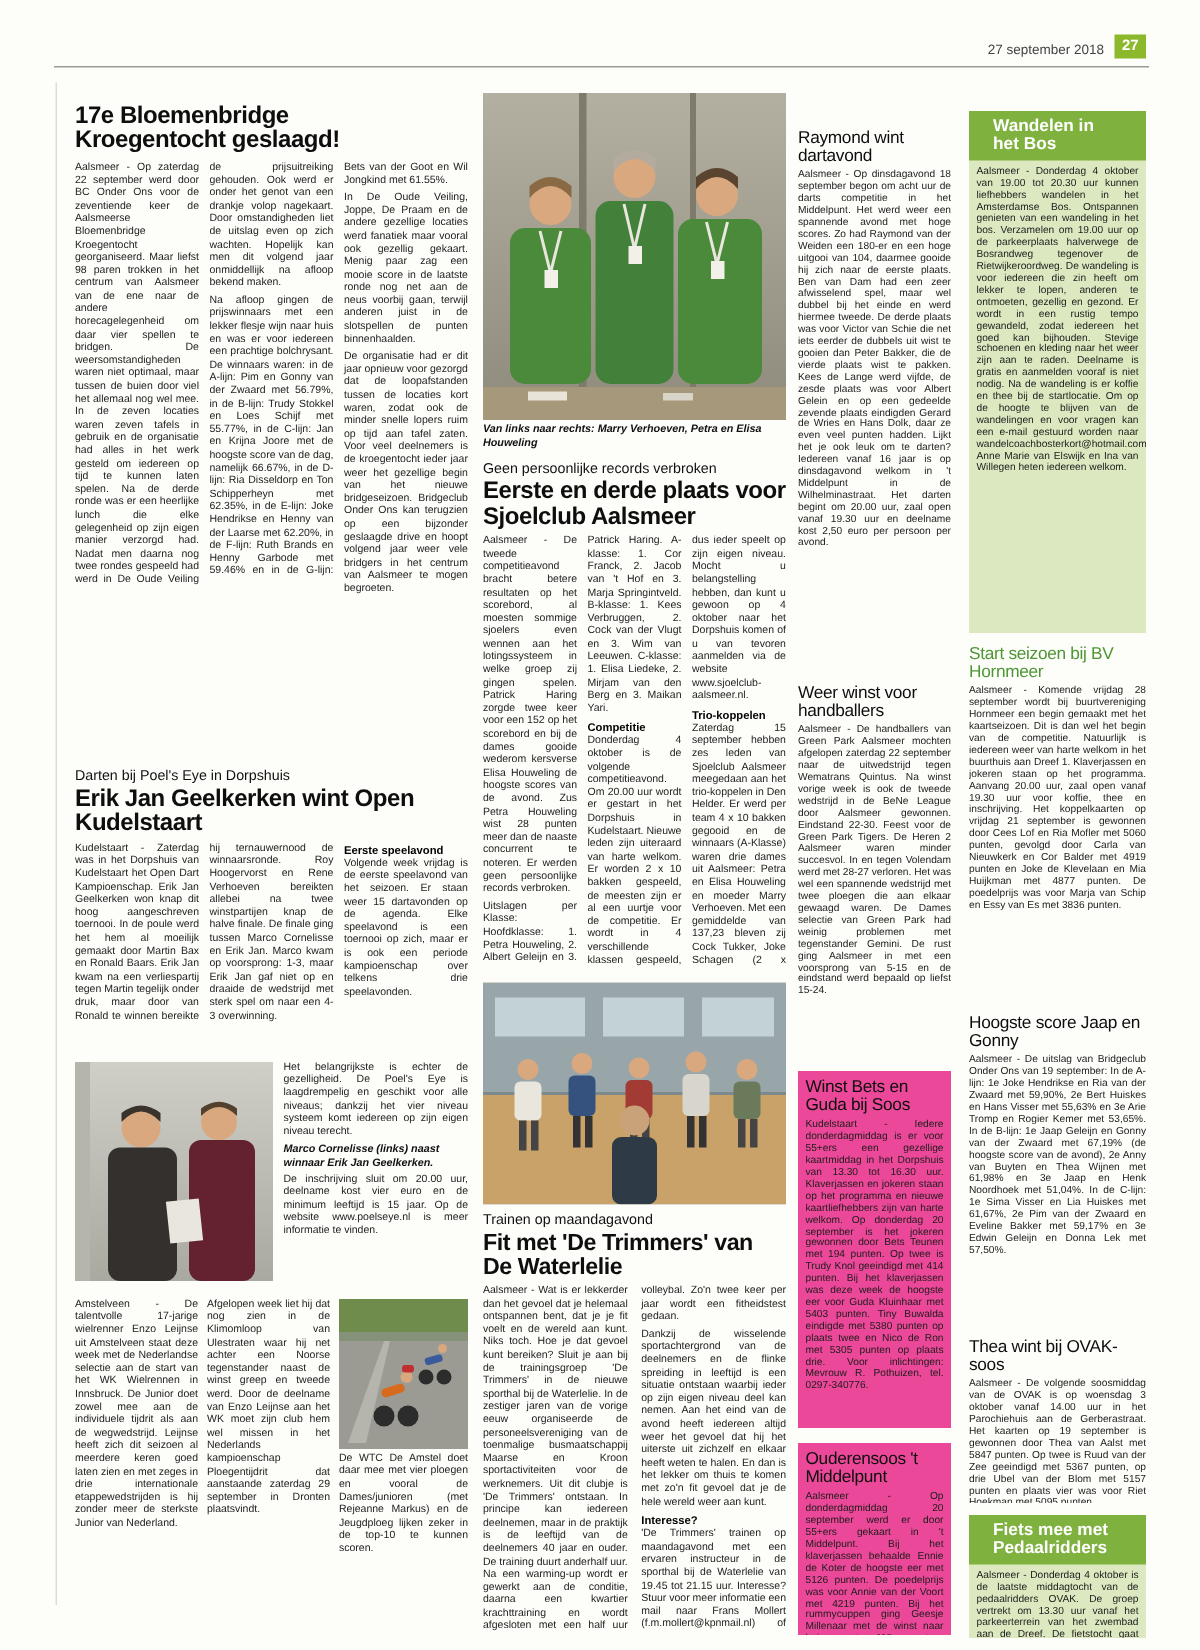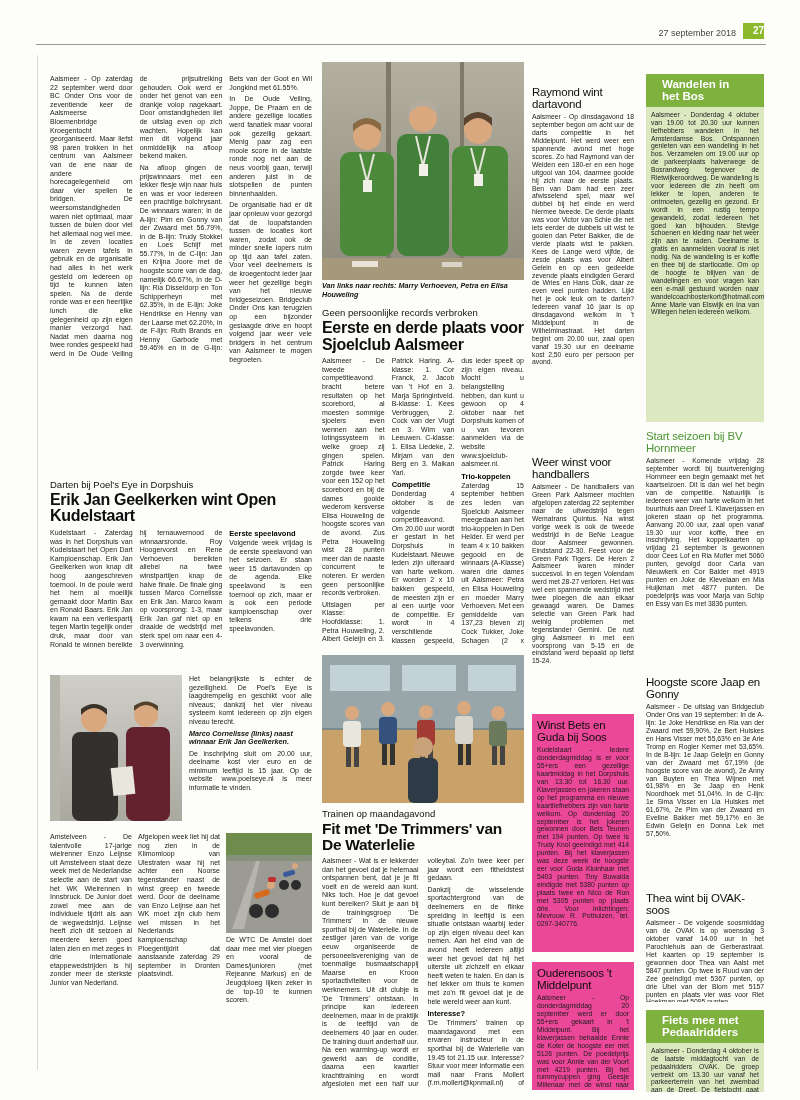--- a/index.html
+++ b/index.html
@@ -3,21 +3,21 @@
 <meta charset="utf-8">
 <style>
   *{margin:0;padding:0;box-sizing:border-box}
   html,body{width:800px;height:1100px}
   body{background:#e9e9e5;font-family:"Liberation Sans",sans-serif;position:relative}
   .page{position:absolute;inset:0;background:#fdfdfa;overflow:hidden}
   .scanline{position:absolute;left:37px;top:55px;bottom:30px;width:1px;background:#ddddd8}
 
   .date{position:absolute;top:28px;right:64px;font-size:9px;color:#444}
   .pagenum{position:absolute;top:23px;right:36px;width:21px;height:16px;background:#8cb82b;color:#fff;
-           font-size:10px;font-weight:bold;text-align:right;line-height:16px}
+           font-size:10px;font-weight:bold;text-align:center;line-height:16px}
   .rule{position:absolute;left:36px;right:34px;top:44px;border-top:1px solid #9a9a94}
 
   .headline{font-weight:bold;line-height:1.03;color:#0e0e0e;letter-spacing:-.3px;font-size:16px}
   .kicker{font-weight:normal;font-size:9.5px;color:#111;margin-bottom:2px}
   .subhead{font-size:7.5px;font-weight:bold;margin:3px 0 1px}
   p.b{font-size:7px;line-height:8.6px;text-align:justify;color:#1c1c1c;margin-bottom:3px}
   .caption{font-size:7.2px;font-weight:bold;font-style:italic;line-height:8.6px;color:#111;margin-top:2px}
 
   .leftcol{position:absolute;left:50px;top:70px;width:262px}
   .midcol{position:absolute;left:322px;top:62px;width:202px}
@@ -60,20 +60,21 @@
 
 <div class="page">
   <div class="scanline"></div>
   <span class="date">27 september 2018</span>
   <span class="pagenum">27</span>
   <div class="rule"></div>
 
   <div class="leftcol">
 
     <section>
+      <h1 class="headline h-bridge">17e Bloemenbridge Kroegentocht geslaagd!</h1>
       <div class="cols3 bridge-cols">
         <p class="b">Aalsmeer - Op zaterdag 22 september werd door BC Onder Ons voor de zeventiende keer de Aalsmeerse Bloemenbridge Kroegentocht georganiseerd. Maar liefst 98 paren trokken in het centrum van Aalsmeer van de ene naar de andere horecagelegenheid om daar vier spellen te bridgen. De weersomstandigheden waren niet optimaal, maar tussen de buien door viel het allemaal nog wel mee. In de zeven locaties waren zeven tafels in gebruik en de organisatie had alles in het werk gesteld om iedereen op tijd te kunnen laten spelen. Na de derde ronde was er een heerlijke lunch die elke gelegenheid op zijn eigen manier verzorgd had. Nadat men daarna nog twee rondes gespeeld had werd in De Oude Veiling de prijsuitreiking gehouden. Ook werd er onder het genot van een drankje volop nagekaart. Door omstandigheden liet de uitslag even op zich wachten. Hopelijk kan men dit volgend jaar onmiddellijk na afloop bekend maken.</p>
         <p class="b">Na afloop gingen de prijswinnaars met een lekker flesje wijn naar huis en was er voor iedereen een prachtige bolchrysant. De winnaars waren: in de A-lijn: Pim en Gonny van der Zwaard met 56.79%, in de B-lijn: Trudy Stokkel en Loes Schijf met 55.77%, in de C-lijn: Jan en Krijna Joore met de hoogste score van de dag, namelijk 66.67%, in de D-lijn: Ria Disseldorp en Ton Schipperheyn met 62.35%, in de E-lijn: Joke Hendrikse en Henny van der Laarse met 62.20%, in de F-lijn: Ruth Brands en Henny Garbode met 59.46% en in de G-lijn: Bets van der Goot en Wil Jongkind met 61.55%.</p>
         <p class="b">In De Oude Veiling, Joppe, De Praam en de andere gezellige locaties werd fanatiek maar vooral ook gezellig gekaart. Menig paar zag een mooie score in de laatste ronde nog net aan de neus voorbij gaan, terwijl anderen juist in de slotspellen de punten binnenhaalden.</p>
         <p class="b">De organisatie had er dit jaar opnieuw voor gezorgd dat de loopafstanden tussen de locaties kort waren, zodat ook de minder snelle lopers ruim op tijd aan tafel zaten. Voor veel deelnemers is de kroegentocht ieder jaar weer het gezellige begin van het nieuwe bridgeseizoen. Bridgeclub Onder Ons kan terugzien op een bijzonder geslaagde drive en hoopt volgend jaar weer vele bridgers in het centrum van Aalsmeer te mogen begroeten.</p>
       </div>
     </section>
 
     <section class="mt12">
       <div class="kicker">Darten bij Poel's Eye in Dorpshuis</div>

